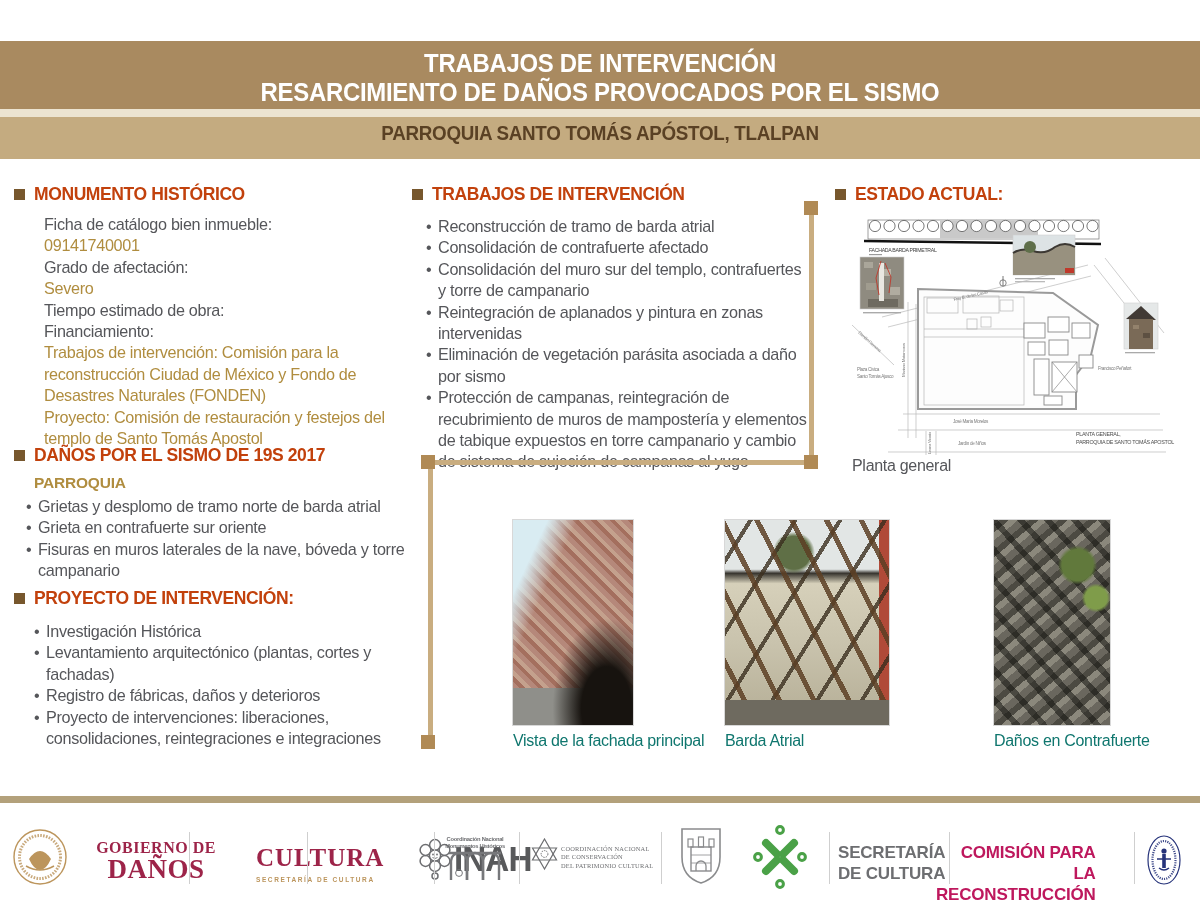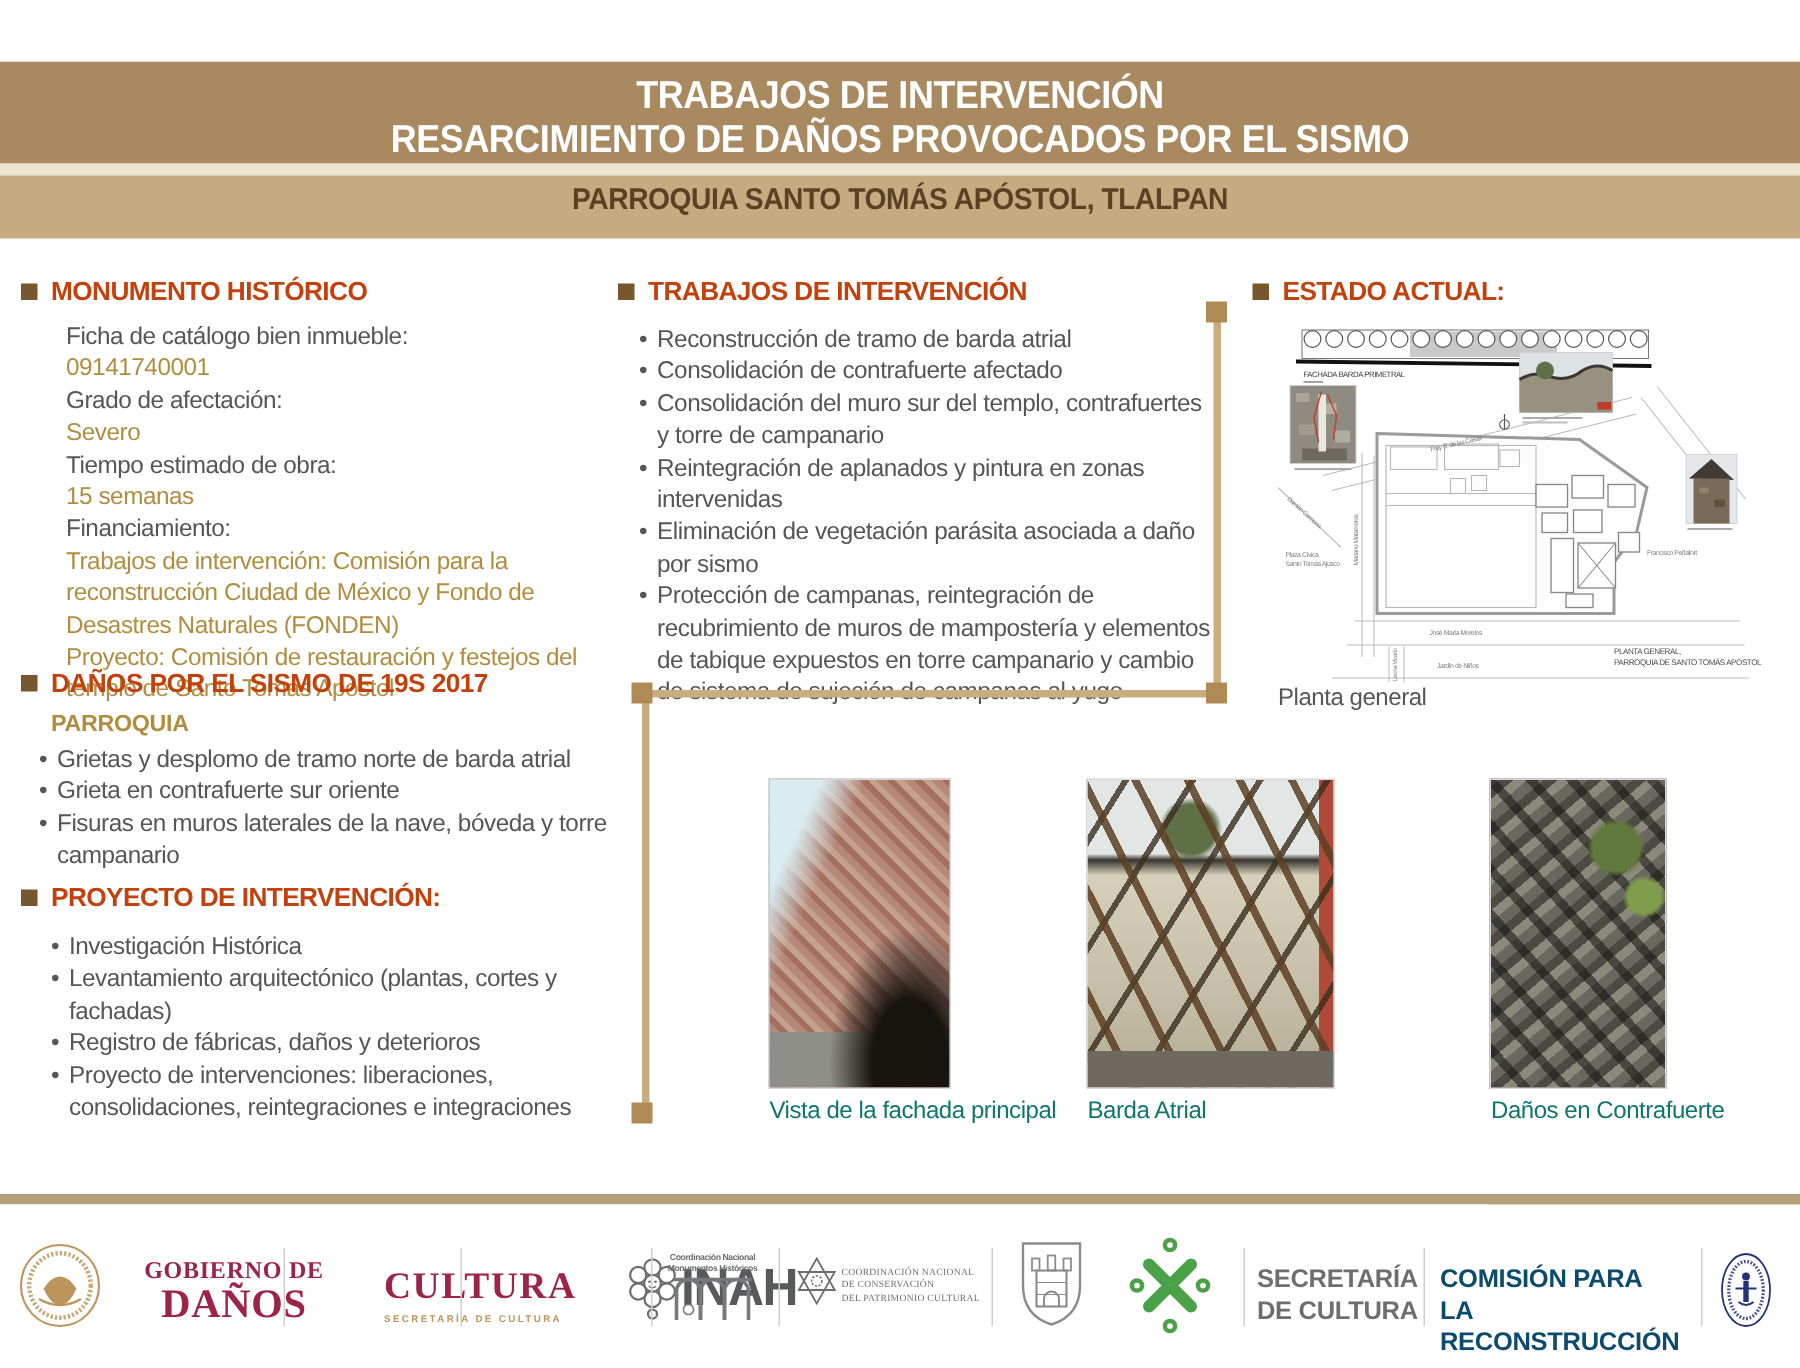--- a/index.html
+++ b/index.html
@@ -68,22 +68,22 @@
   .cult .l1{font-family:"Liberation Serif",serif;font-weight:bold;font-size:25px;color:#9d2449;letter-spacing:1px;}
   .cult .l2{font-size:6.5px;color:#bc955c;letter-spacing:1.6px;margin-top:4px;font-weight:bold;}
   .inah-t{position:absolute;left:454px;top:36px;font-size:35px;font-weight:bold;color:#58595b;
           letter-spacing:-1px;transform:scaleX(.95);transform-origin:left top;}
   .cnmh{position:absolute;left:442px;top:33px;width:66px;text-align:center;color:#6d6e71;}
   .cnmh .t{font-size:5.8px;font-weight:bold;line-height:6.6px;}
   .cncpc-t{position:absolute;left:561px;top:42px;font-size:6.4px;color:#6d6e71;line-height:8.4px;
            letter-spacing:.2px;font-family:"Liberation Serif",serif;}
   .sc{position:absolute;left:838px;top:39px;font-size:17px;font-weight:bold;color:#6d6e71;
       line-height:21px;letter-spacing:-0.2px;}
-  .cr{position:absolute;left:960px;top:39px;font-size:17px;font-weight:bold;color:#0c4a6e;
-      line-height:21px;letter-spacing:-0.2px;}
+  .cr{position:absolute;left:936px;top:39px;font-size:17px;font-weight:bold;color:#be185d;
+      line-height:21px;letter-spacing:-0.2px;text-align:right;}
   .f-gold{position:absolute;left:0;top:871px;width:1200px;height:41px;background:#a8894f;}
   svg text{font-family:"Liberation Sans",sans-serif;}
 </style>
 </head>
 <body>
 
 <div class="poster">
 
   <div class="bar1">
     <div class="bar1-inner">
@@ -100,21 +100,20 @@
     <div class="sec-h">
       <span class="sq"></span>
       <span>MONUMENTO HISTÓRICO</span>
     </div>
     <div class="rows">
       <div class="lbl">Ficha de catálogo bien inmueble:</div>
       <div class="val">09141740001</div>
       <div class="lbl">Grado de afectación:</div>
       <div class="val">Severo</div>
       <div class="lbl">Tiempo estimado de obra:</div>
-      <div class="val">15 semanas</div>
       <div class="lbl">Financiamiento:</div>
       <div class="val">Trabajos de intervención: Comisión para la reconstrucción Ciudad de México y Fondo de Desastres Naturales (FONDEN)</div>
       <div class="val">Proyecto: Comisión de restauración y festejos del templo de Santo Tomás Apostol</div>
     </div>
   </div>
 
   <div class="sec" style="left:14px;top:404px;width:402px;">
     <div class="sec-h">
       <span class="sq"></span>
       <span>DAÑOS POR EL SISMO DE 19S 2017</span>

